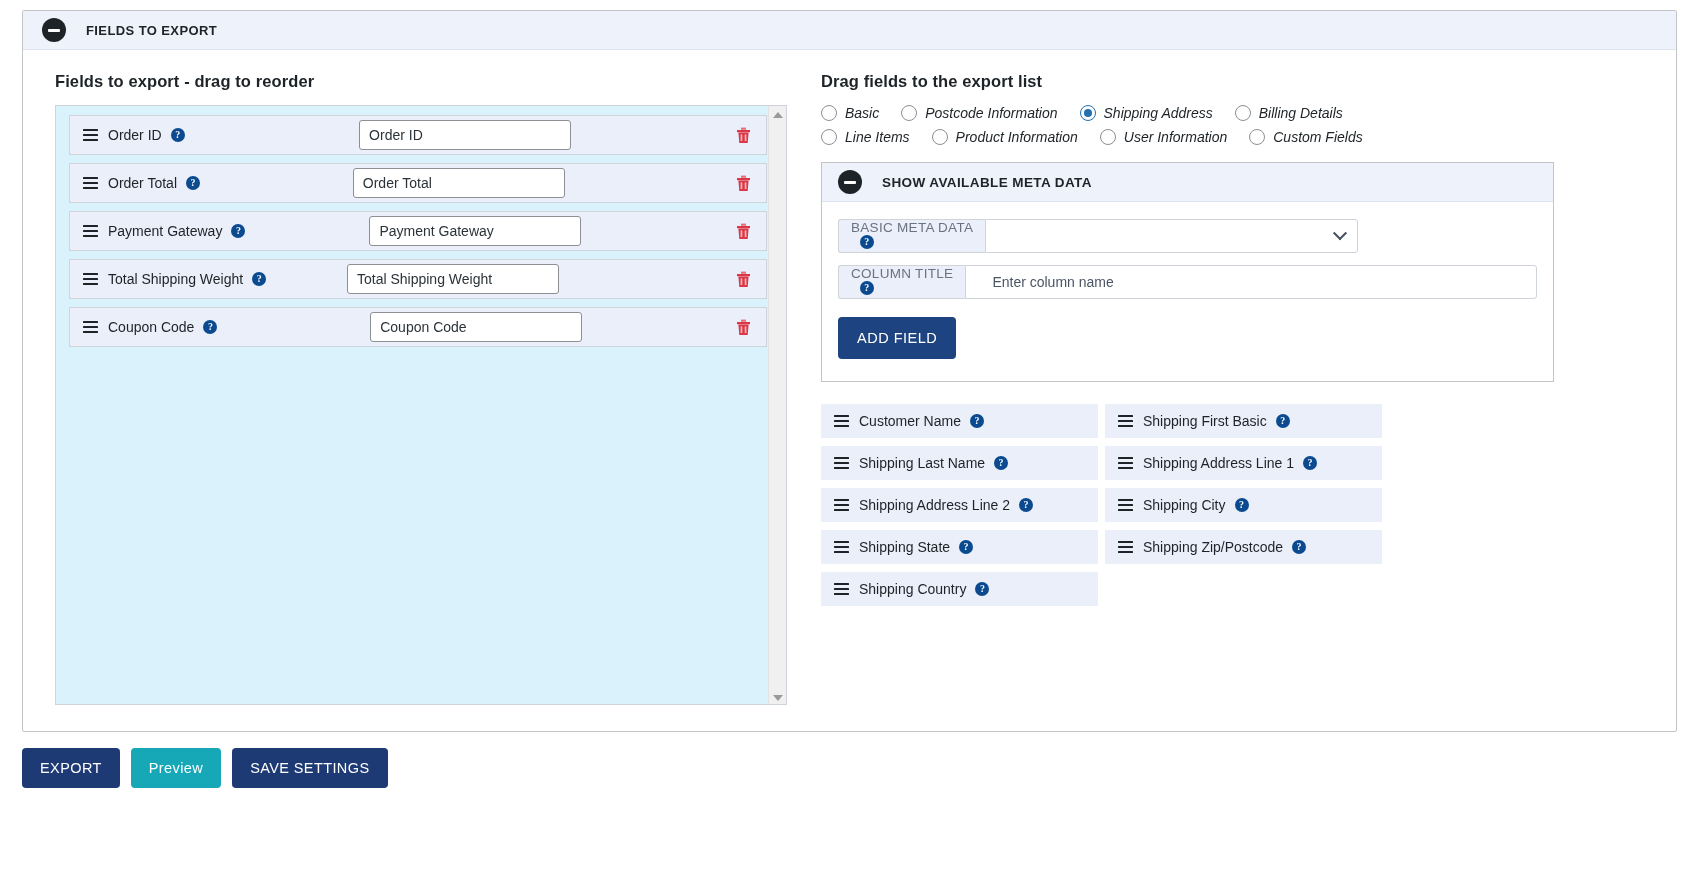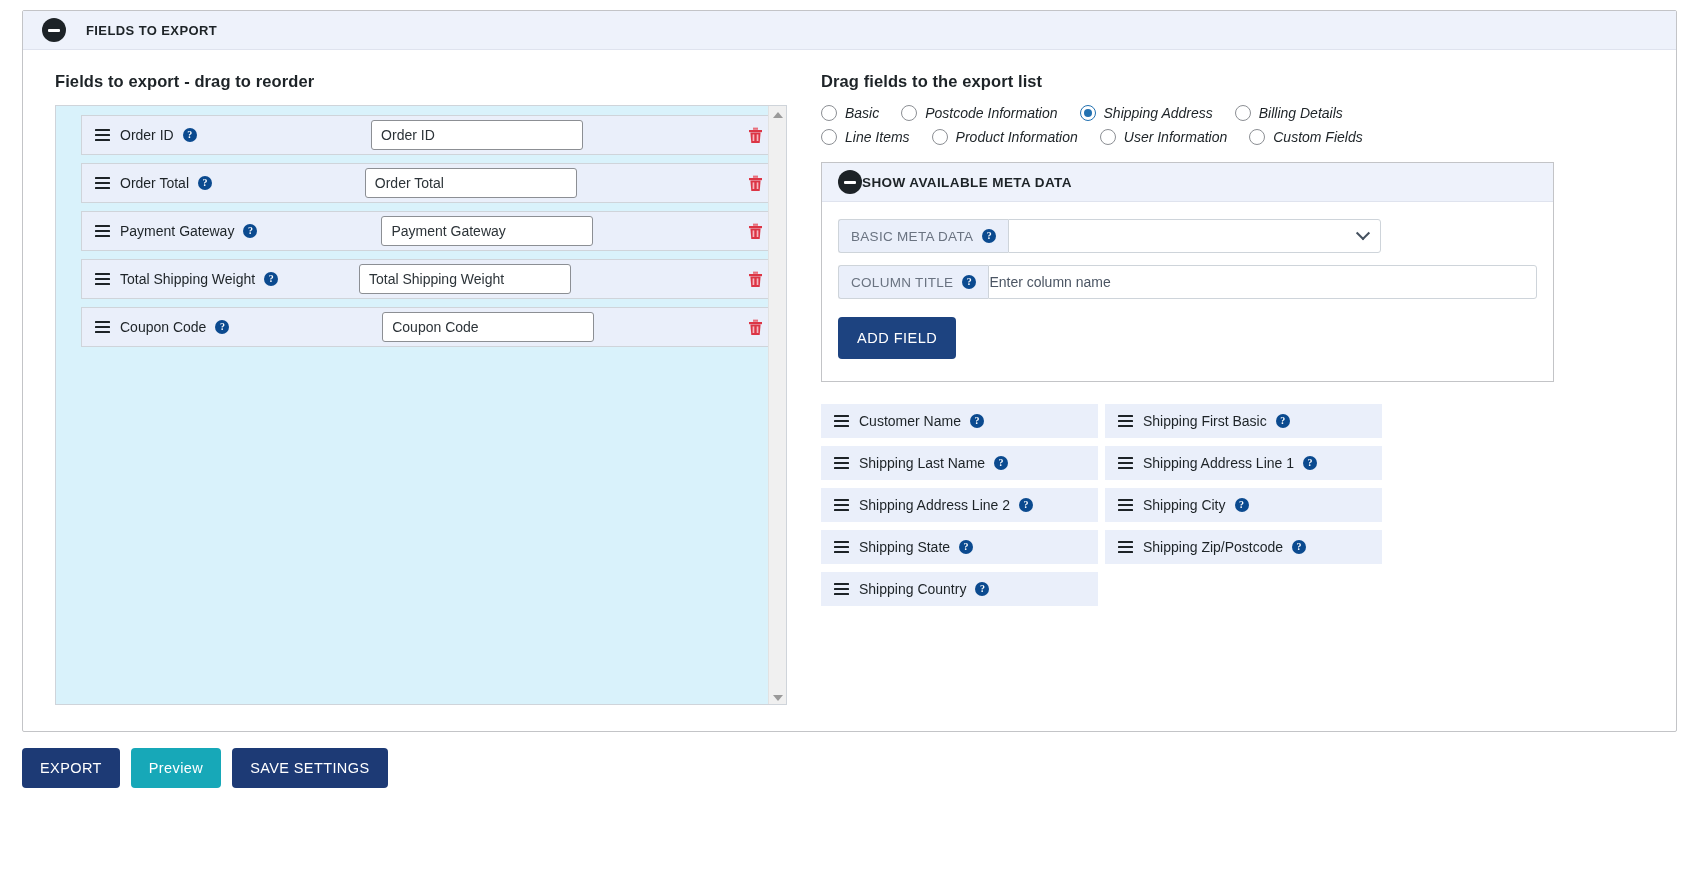--- a/index.html
+++ b/index.html
@@ -84,21 +84,21 @@
   .export-list-wrap {
     position: relative;
     width: 732px;
     height: 600px;
     background: #d9f2fb;
     border: 1px solid #cfd4da;
     overflow: hidden;
   }
   .export-list {
     position: absolute;
-    left: 16px; top: 0;
+    left: 4px; top: 0;
     width: 712px;
     height: 600px;
     padding: 9px 0 0 9px;
   }
 
   .field-row {
     display: flex;
     align-items: center;
     height: 40px;
     background: #eaeffa;
@@ -251,47 +251,49 @@
   }
   .meta-header {
     height: 39px;
     background: #eef2fb;
     border-bottom: 1px solid #dfe3ee;
     display: flex;
     align-items: center;
     padding-left: 16px;
   }
   .meta-title {
+    margin-left: 20px;
     font-size: 13.5px;
     font-weight: 700;
     letter-spacing: 0.4px;
     color: #1d2327;
     text-transform: uppercase;
   }
   .meta-body { padding: 17px 16px 22px 16px; }
 
   .input-group {
     display: flex;
     align-items: stretch;
     margin-bottom: 12px;
     height: 34px;
   }
   .input-addon {
     display: flex;
-    align-items: center;
+    align-items: flex-start;
     background: #eaeffa;
     border: 1px solid #ced4da;
     border-right: none;
     border-radius: 3px 0 0 3px;
     padding: 0 12px;
     font-size: 13.5px;
     color: #6a7381;
     letter-spacing: 0.3px;
     text-transform: uppercase;
     white-space: nowrap;
+    flex-direction: column;
   }
   .input-addon .help-icon { margin-left: 9px; }
   .select-ctl {
     flex: 0 0 373px;
     border: 1px solid #ced4da;
     border-radius: 0 3px 3px 0;
     background: #ffffff;
     display: flex;
     align-items: center;
     justify-content: flex-end;
@@ -302,21 +304,21 @@
     width: 10px; height: 10px;
     border-right: 2px solid #45515f;
     border-bottom: 2px solid #45515f;
     transform: rotate(45deg) translate(-2px,-2px);
   }
   .text-ctl {
     flex: 1 1 auto;
     border: 1px solid #ced4da;
     border-radius: 0 3px 3px 0;
     background: #ffffff;
-    padding: 0 0;
+    padding: 0 26px;
     font-size: 14px;
     color: #2c3338;
     font-family: "Liberation Sans", sans-serif;
     outline: none;
   }
   .text-ctl::placeholder { color: #4b5563; opacity: 1; }
 
   .add-field-btn {
     margin-top: 6px;
     height: 42px;

